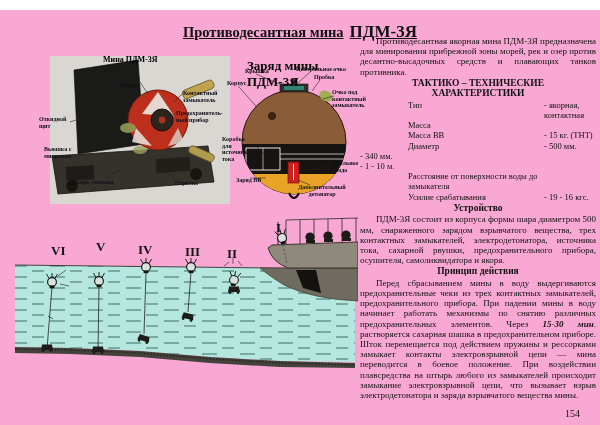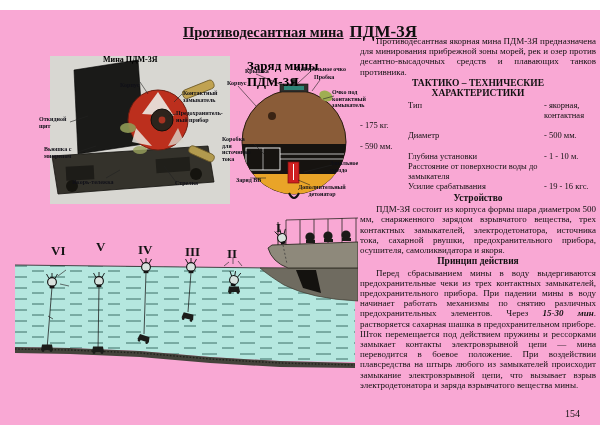--- a/index.html
+++ b/index.html
@@ -138,31 +138,34 @@
 
   <div id="col">
     <p>Противодесантная якорная мина ПДМ-3Я предназначена для минирования прибрежной зоны морей, рек и озер против десантно-высадочных средств и плавающих танков противника.</p>
     <div class="h-center" id="ttx-head">ТАКТИКО – ТЕХНИЧЕСКИЕ ХАРАКТЕРИСТИКИ</div>
     <div>
       <div class="spec-row">
           <div class="spec-label">Тип</div>
           <div class="spec-value">- якорная, контактная</div>
         </div>
       <div class="spec-row">
-          <div class="spec-value">- 175 кг.</div>
+          <div class="spec-label">Масса</div>
+        </div>
+      <div class="spec-row">
+          <div class="spec-label">Масса ВВ</div>
+          <div class="spec-value">- 15 кг. (ТНТ)</div>
         </div>
       <div class="spec-row">
           <div class="spec-label">Диаметр</div>
           <div class="spec-value">- 500 мм.</div>
         </div>
       <div class="spec-row">
-          <div class="spec-value">- 590 мм.</div>
-        </div>
-      <div class="spec-row">
-          <div class="spec-label">Глубина установки</div>
+          <div class="spec-value">- 340 мм.</div>
+        </div>
+      <div class="spec-row">
           <div class="spec-value">- 1 - 10 м.</div>
         </div>
       <div class="spec-row">
           <div class="spec-label">Расстояние от поверхности воды до замыкателя</div>
         </div>
       <div class="spec-row">
           <div class="spec-label">Усилие срабатывания</div>
           <div class="spec-value">- 19 - 16 кгс.</div>
         </div>
     </div>

